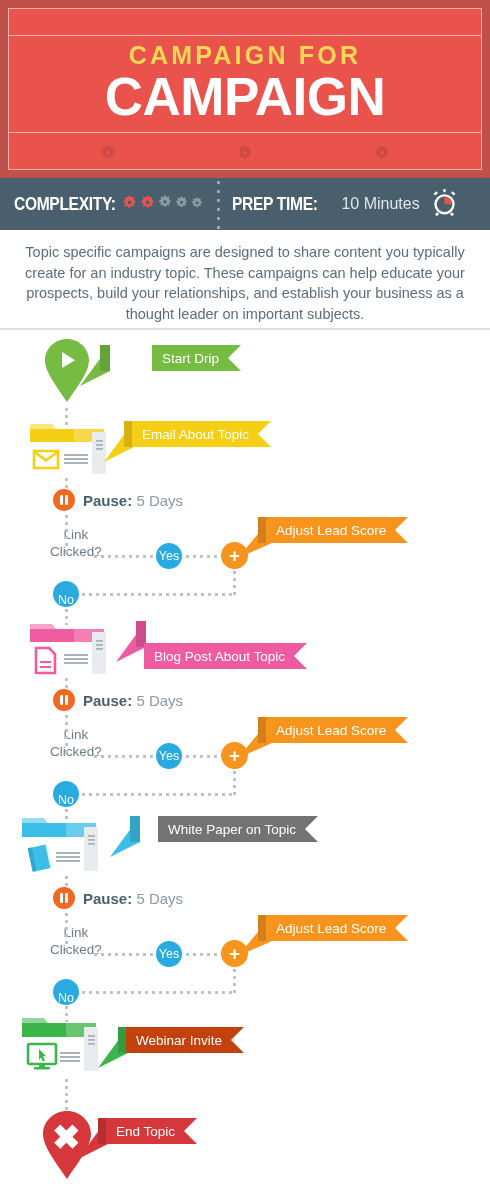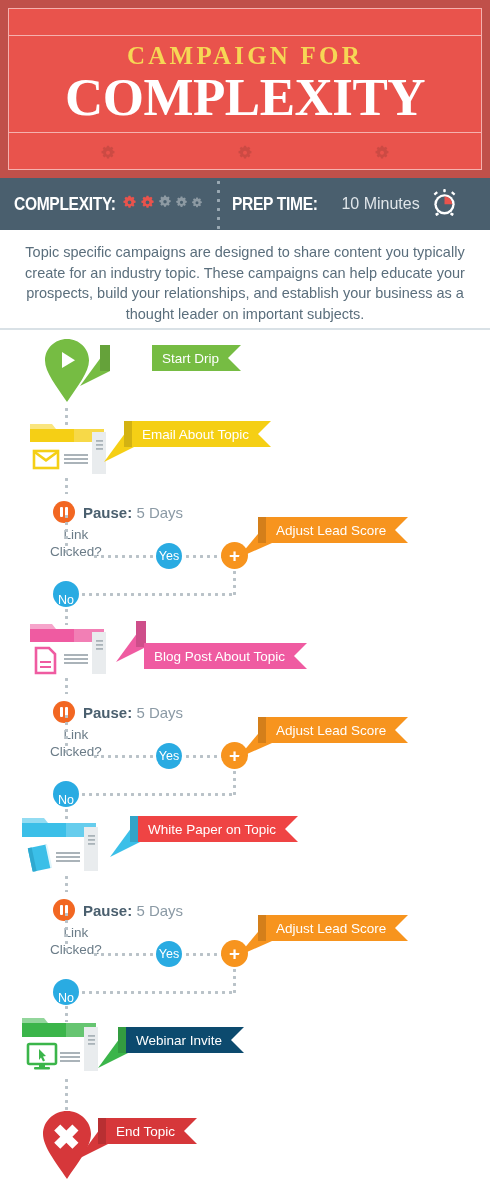--- a/index.html
+++ b/index.html
@@ -40,21 +40,20 @@
   .rule-bottom { top: 123px; }
 
   .banner-title-wrap {
     position: absolute;
     left: 0; top: 26px;
     width: 100%; height: 97px;
     display: flex;
     flex-direction: column;
     align-items: center;
     justify-content: center;
-    font-family: Liberation Serif, serif;
   }
   .title-sm {
     color: #f6d755;
     font-size: 25px;
     font-weight: bold;
     letter-spacing: 3.2px;
     line-height: 1;
     margin-bottom: 2px;
   }
   .title-lg {
@@ -199,21 +198,20 @@
   }
 
   
   .card { position: absolute; width: 84px; height: 58px; }
 
   
   .pause-row {
     position: absolute;
     display: flex;
     align-items: center;
-    margin-top: 12px;
   }
   .pause-dot {
     width: 22px; height: 22px;
     border-radius: 50%;
     background: #f26722;
     display: flex;
     align-items: center;
     justify-content: center;
     flex: 0 0 auto;
   }
@@ -279,21 +277,21 @@
 
 <div id="page">
 
   <div class="banner">
     <div class="banner-inner">
       <div class="banner-rule rule-top"></div>
       <div class="banner-rule rule-bottom"></div>
 
       <div class="banner-title-wrap">
         <div class="title-sm">CAMPAIGN FOR</div>
-        <div class="title-lg">COMPLEXITY</div>
+        <div class="title-lg">CAMPAIGN</div>
       </div>
 
       <div class="gear-strip">
         <span class="gear-deco">
           <svg width="16" height="16" viewBox="0 0 24 24">
               <path fill="#8a3731" d="M13.6 1h-3.2l-.5 2.3-1.6.7-2-1.3-2.3 2.3 1.3 2-.7 1.6L2.3 9v3.2l2.3.5.7 1.6-1.3 2 2.3 2.3 2-1.3 1.6.7.5 2.3h3.2l.5-2.3 1.6-.7 2 1.3 2.3-2.3-1.3-2 .7-1.6 2.3-.5V9l-2.3-.5-.7-1.6 1.3-2-2.3-2.3-2 1.3-1.6-.7L13.6 1zM12 14.7a3 3 0 110-6 3 3 0 010 6z"></path>
             </svg>
         </span>
         <span class="gear-deco">
           <svg width="16" height="16" viewBox="0 0 24 24">
@@ -579,21 +577,21 @@
         <rect x="38" y="46" width="24" height="2" fill="#aab3b9"></rect>
       </svg>
     </div>
     <div class="ribbon" style="left:138px; top:484px;">
       <span class="ribbon-tail">
         <svg width="30" height="44" viewBox="0 0 30 44">
             <path fill="#3bbfe8" d="M30 0v26L0 41z"></path>
           </svg>
       </span>
       <span class="ribbon-fold" style="background:#3bbfe8;"></span>
-      <span class="ribbon-body" style="background:#ef4444;">
+      <span class="ribbon-body" style="background:#737373;margin-left:20px;">
         <span>White Paper on Topic</span>
         <span class="ribbon-notch">
           <svg width="13" height="26" viewBox="0 0 13 26">
               <path fill="#ffffff" d="M13 0v26L0 13z"></path>
             </svg>
         </span>
       </span>
     </div>
     <div class="vline" style="left:65px; top:542px; height:18px;"></div>
 
@@ -667,21 +665,21 @@
         <rect x="42" y="46" width="20" height="2" fill="#aab3b9"></rect>
       </svg>
     </div>
     <div class="ribbon" style="left:126px; top:695px;">
       <span class="ribbon-tail">
         <svg width="30" height="44" viewBox="0 0 30 44">
             <path fill="#3bb54a" d="M30 0v26L0 41z"></path>
           </svg>
       </span>
       <span class="ribbon-fold" style="background:#3bb54a;"></span>
-      <span class="ribbon-body" style="background:#0c4a6e;">
+      <span class="ribbon-body" style="background:#c2410c;">
         <span>Webinar Invite</span>
         <span class="ribbon-notch">
           <svg width="13" height="26" viewBox="0 0 13 26">
               <path fill="#ffffff" d="M13 0v26L0 13z"></path>
             </svg>
         </span>
       </span>
     </div>
     <div class="vline" style="left:65px; top:745px; height:38px;"></div>
 

